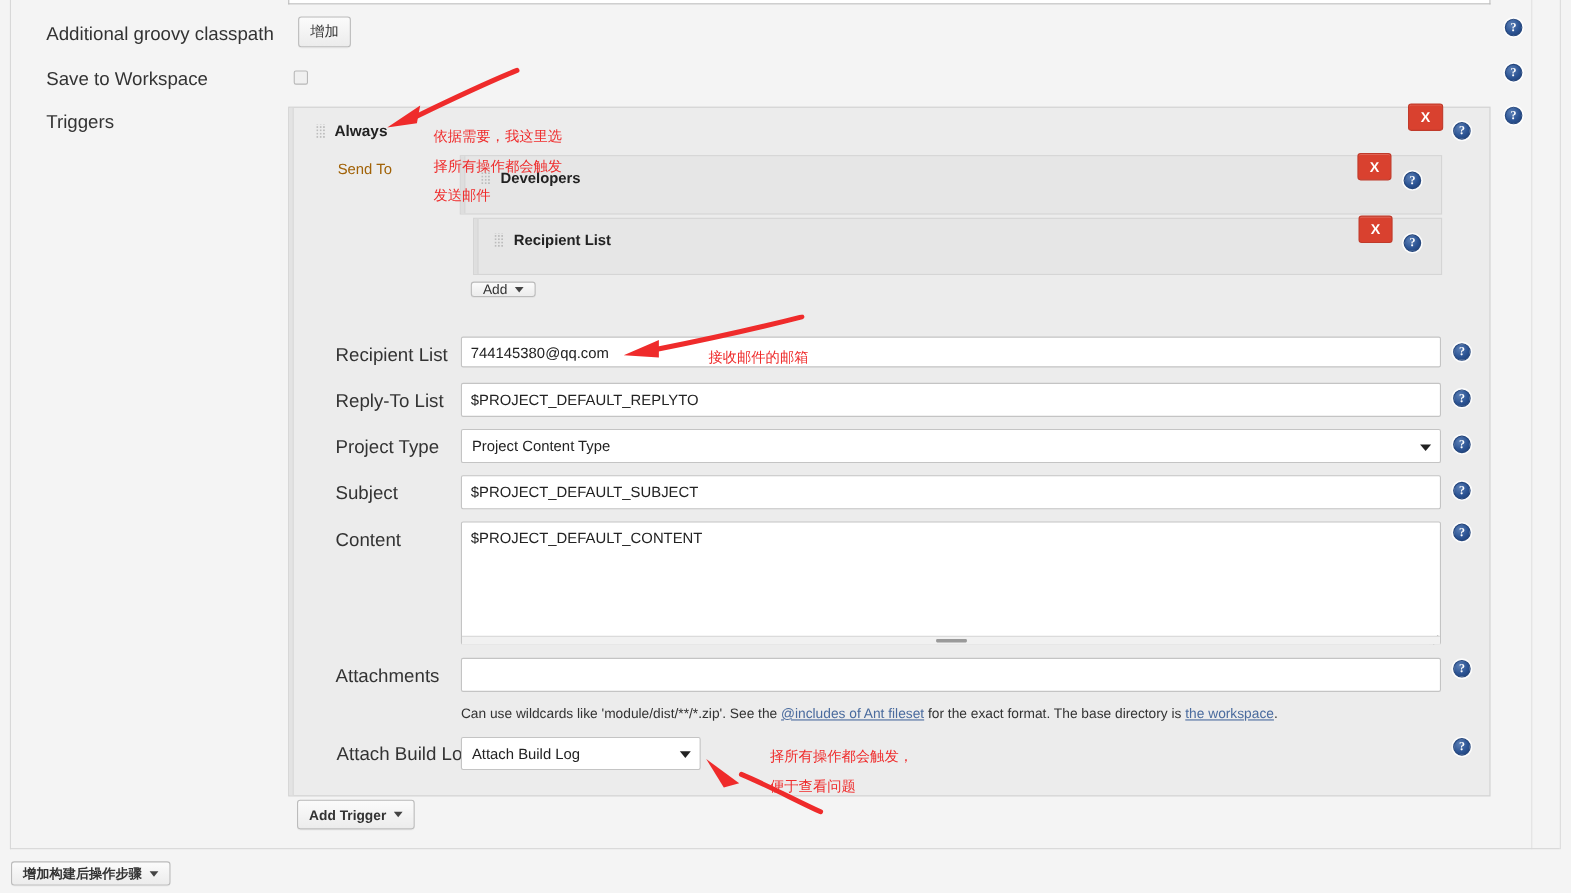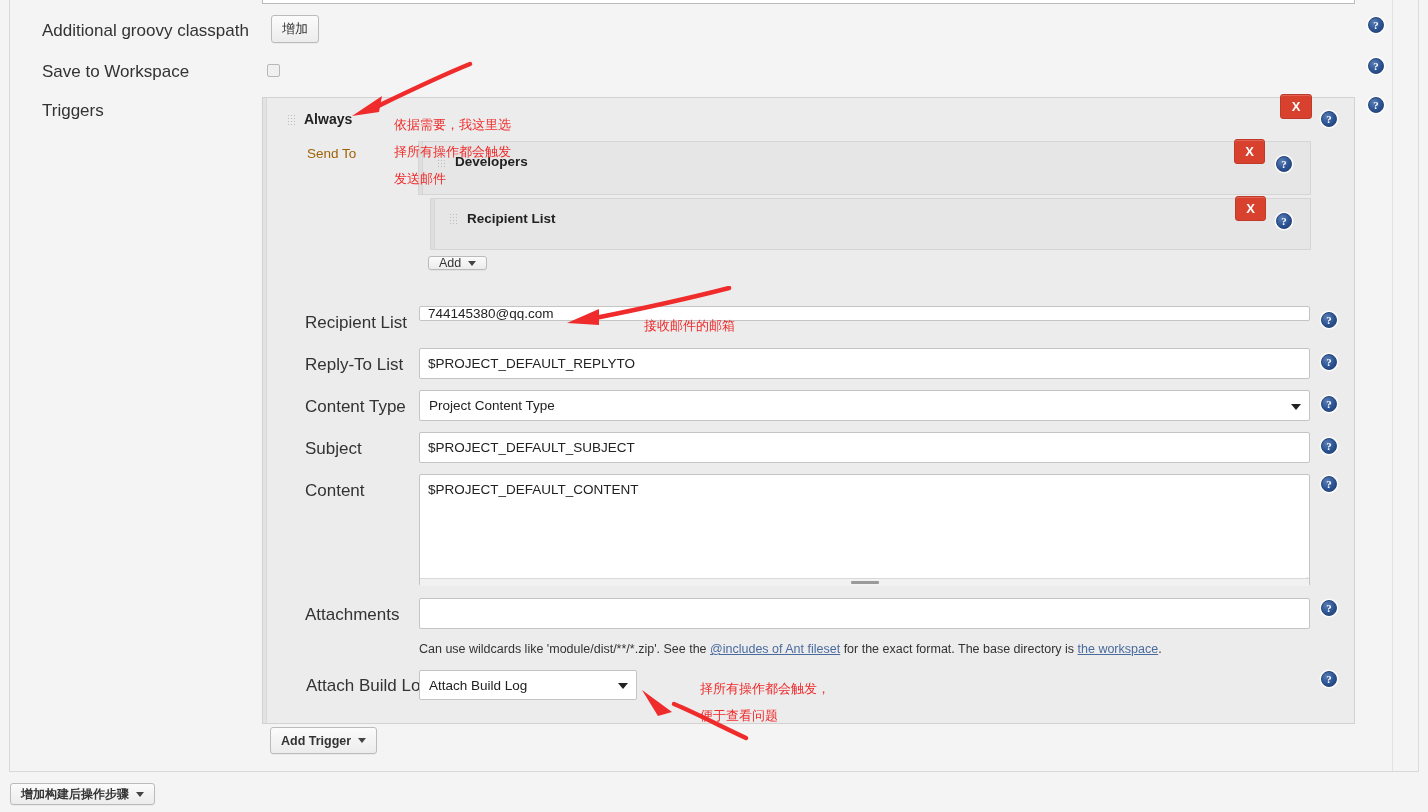--- a/index.html
+++ b/index.html
@@ -330,28 +330,28 @@
   <div class="help-icon" style="left:1321px; top:111px;"></div>
   <div class="help-icon" style="left:1276px; top:156px;"></div>
   <div class="help-icon" style="left:1276px; top:213px;"></div>
 
   <div class="jbtn" id="btn-add">
     <span>Add</span>
     <span class="caret"></span>
   </div>
 
   <div class="row-label" style="left:305px; top:313px;">Recipient List</div>
-  <input class="field-input" style="left: 419px; top: 306px; width: 891px; height: 15px;" value="744145380@qq.com">
+  <input class="field-input" style="left: 419px; top: 306px; width: 891px; height: 28px;" value="744145380@qq.com">
   <div class="help-icon" style="left:1321px; top:312px;"></div>
 
   <div class="row-label" style="left:305px; top:355px;">Reply-To List</div>
   <input class="field-input" style="left: 419px; top: 348px; width: 891px; height: 31px;" value="$PROJECT_DEFAULT_REPLYTO">
   <div class="help-icon" style="left:1321px; top:354px;"></div>
 
-  <div class="row-label" style="left:305px; top:397px;">Content Type</div>
+  <div class="row-label" style="left:305px; top:397px;">Project Type</div>
   <div class="field-select" style="left:419px; top:390px; width:891px; height:31px;">
     <span>Project Content Type</span>
     <span class="arrow"></span>
   </div>
   <div class="help-icon" style="left:1321px; top:396px;"></div>
 
   <div class="row-label" style="left:305px; top:439px;text-align:center;">Subject</div>
   <input class="field-input" style="left: 419px; top: 432px; width: 891px; height: 31px;" value="$PROJECT_DEFAULT_SUBJECT">
   <div class="help-icon" style="left:1321px; top:438px;"></div>
 

